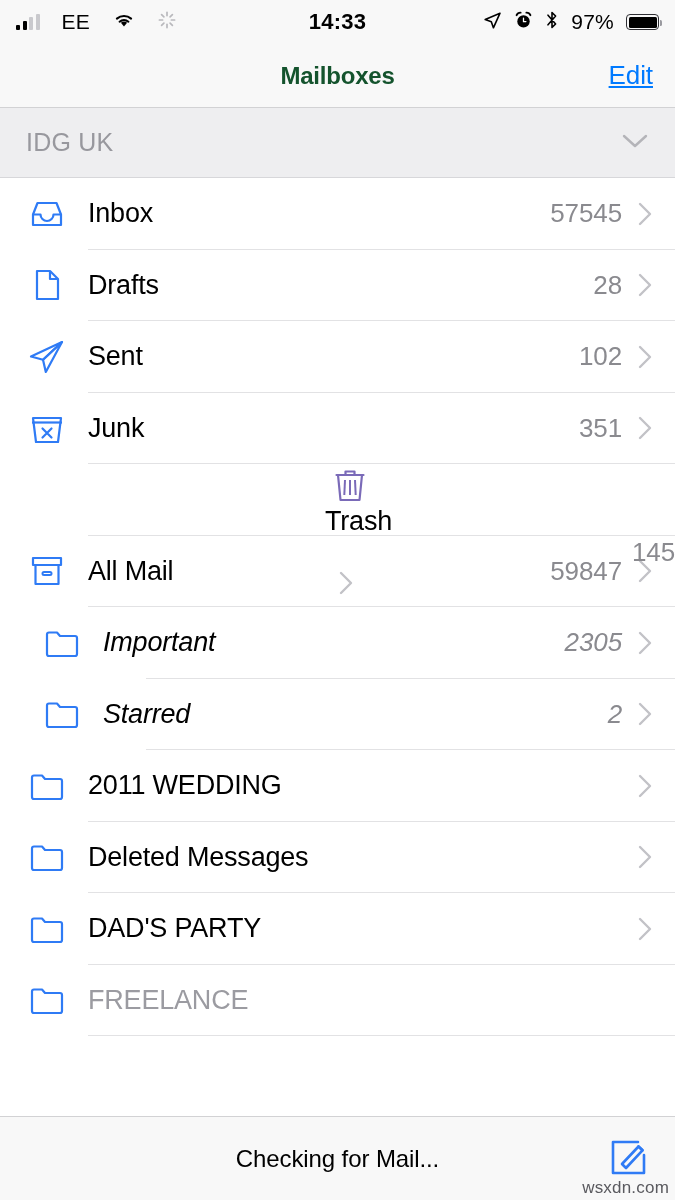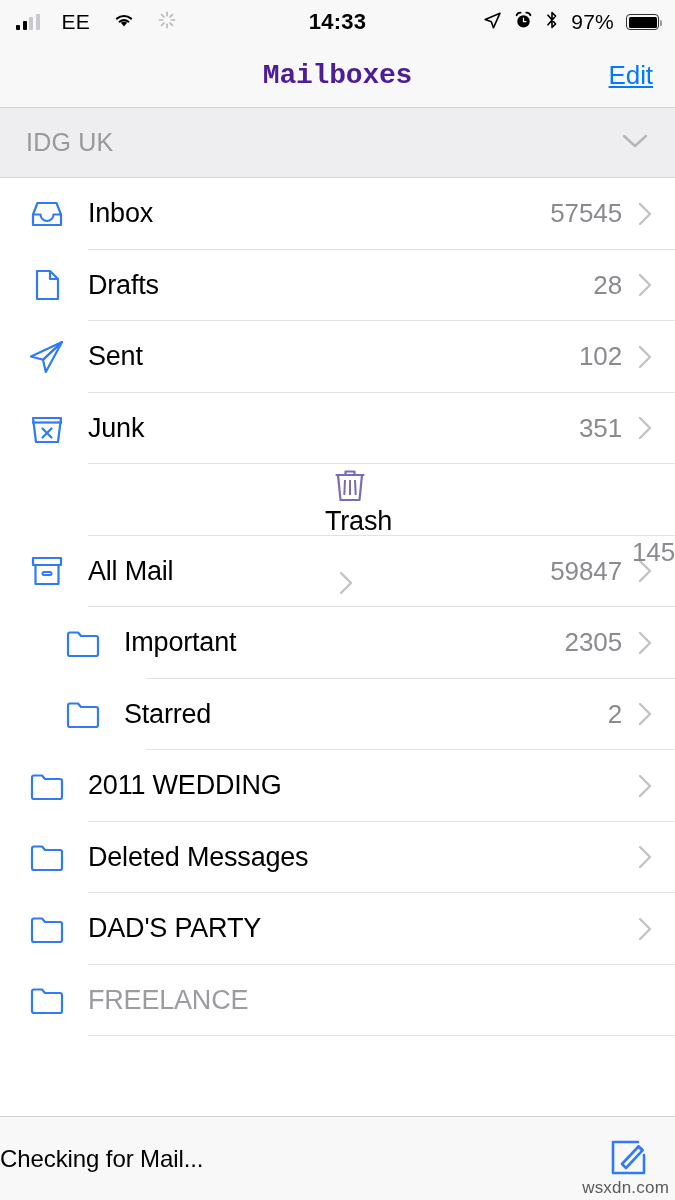--- a/index.html
+++ b/index.html
@@ -40,41 +40,41 @@
     background:#9a9aa0; border-radius:0 1.5px 1.5px 0;
   }
   .batt span { display:block; height:100%; background:#000; border-radius:1.5px; }
 
   
   .navbar {
     position:relative; height:64px; background:#f8f8f8;
     display:flex; align-items:center; justify-content:center;
     border-bottom:0.5px solid #d2d2d4;
   }
-  .nav-title { font-size:28px; font-weight:600; color:#4c1d95; letter-spacing:-.2px;font-family:Liberation Mono, monospace; }
+  .nav-title { font-size:24px; font-weight:600; color:#14532d; letter-spacing:-.2px; }
   .nav-edit {
     position:absolute; right:22px; font-size:26px; color:#007aff; letter-spacing:-.1px;text-decoration:underline;
   }
 
   
   .section-head {
     height:70px; background:#eeeef0;
     display:flex; align-items:center; padding:0 26px;
     border-bottom:0.5px solid #d7d7da;
   }
   .section-title { font-size:25px; color:#98989e; letter-spacing:.2px; }
   .section-chevron { margin-left:auto; }
 
   
   .list { background:#fff; }
   .row {
     position:relative; height:71.5px; display:flex; align-items:center;
     background:#fff; padding-left:24px;
   }
-  .row.indent { padding-left:60px; }
+  .row.indent { padding-left:39px;font-style:italic; }
   .row-icon { width:46px; display:flex; align-items:center; justify-content:center; flex:none; }
   .row-label {
     margin-left:18px; font-size:27px; color:#000; letter-spacing:-.2px; white-space:nowrap;text-align:right;
   }
   .row.disabled .row-label { color:#9b9ba1; }
   .row-count {
     margin-left:auto; font-size:26px; color:#8a8a8f; letter-spacing:-.1px;
   }
   .row-chevron { margin-left:13px; margin-right:20px; display:flex; align-items:center; flex:none; }
   .row-count + .row-chevron { margin-left:13px; }
@@ -93,21 +93,21 @@
   .row.highlighted { z-index:1;flex-direction:column; }
   .row.highlighted .row-label,
   .row.highlighted .row-count { position:relative; z-index:2; }
   .row.highlighted .row-icon { position:relative; z-index:2; }
   .row.highlighted .row-chevron { position:relative; z-index:2; }
 
   
   .toolbar {
     position:absolute; left:0; right:0; bottom:0; height:84px;
     background:#f8f8f8; border-top:0.5px solid #d2d2d4;
-    display:flex; align-items:center; justify-content:flex-start;
+    display:flex; align-items:center; justify-content:center;
   }
   .toolbar-status { font-size:24px; color:#000; letter-spacing:-.1px; }
   .compose-btn { position:absolute; right:24px; top:18px; }
   .watermark {
     position:absolute; right:6px; bottom:2px;
     font-size:17px; color:#5a5a5f; letter-spacing:.2px;
   }
 
   .list-wrap { height:992px; overflow:hidden; position:relative; }
 </style>

